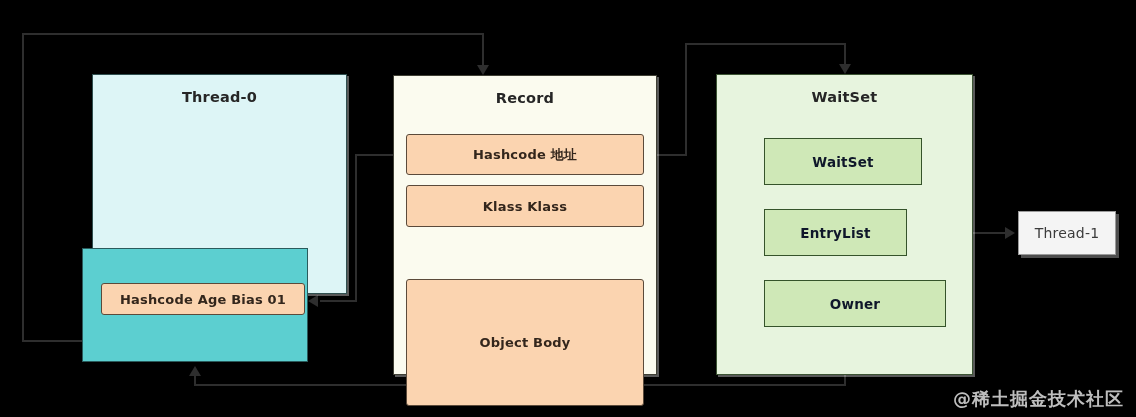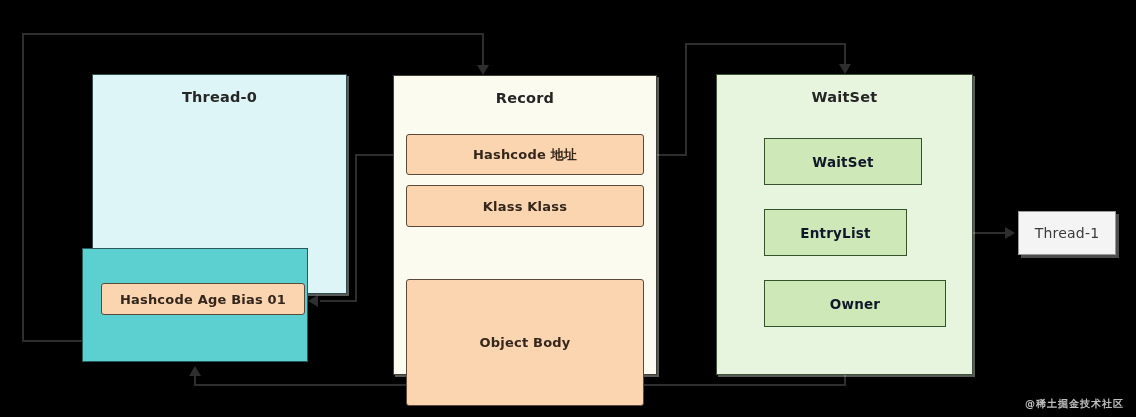--- a/index.html
+++ b/index.html
@@ -92,21 +92,21 @@
   .arrow.left  { border-top: 6px solid transparent; border-bottom: 6px solid transparent; border-right: 10px solid #2e2e2e; }
   .arrow.right { border-top: 6px solid transparent; border-bottom: 6px solid transparent; border-left: 10px solid #2e2e2e; }
   .arrow.up    { border-left: 6px solid transparent; border-right: 6px solid transparent; border-bottom: 10px solid #2e2e2e; }
   .arrow.down  { border-left: 6px solid transparent; border-right: 6px solid transparent; border-top: 10px solid #2e2e2e; }
 
   
   #watermark {
     position: absolute;
     right: 12px;
     bottom: 6px;
-    font-size: 10px;
+    font-size: 18px;
     font-weight: 700;
     color: #d9d9d9;
     opacity: .88;
     letter-spacing: 1px;
     white-space: nowrap;
   }
 </style>
 </head>
 <body>
 

